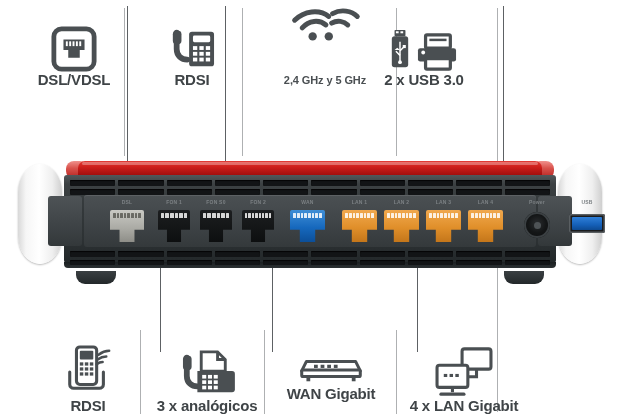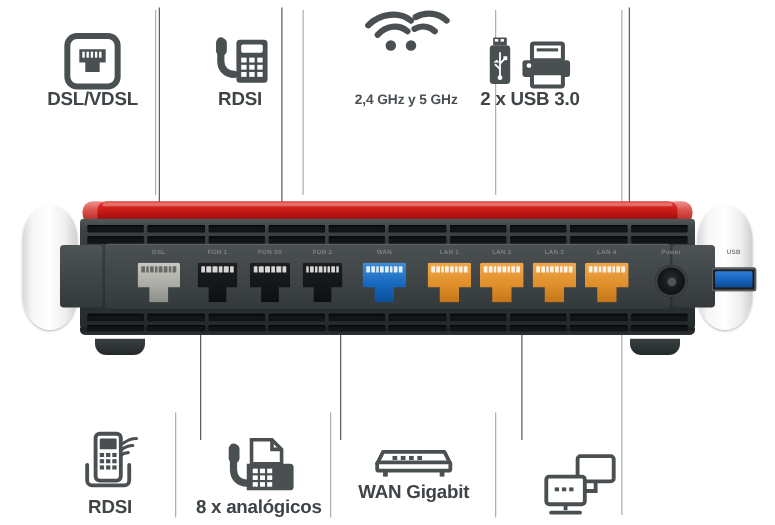--- a/index.html
+++ b/index.html
@@ -581,21 +581,21 @@
           <rect x="27" y="33.6" width="4.2" height="3.8"></rect>
             <rect x="33" y="33.6" width="4.2" height="3.8"></rect>
             <rect x="39" y="33.6" width="4.2" height="3.8"></rect>
           <rect x="27" y="39.2" width="4.2" height="3.8"></rect>
             <rect x="33" y="39.2" width="4.2" height="3.8"></rect>
             <rect x="39" y="39.2" width="4.2" height="3.8"></rect>
         </g>
       </svg>
     </div>
     <div class="cap">
-      <span>8 x analógicos</span>
+      <span>3 x analógicos</span>
     </div>
   </div>
 
   <div class="callout" style="left:272px; top:318px; width:118px; height:84px;">
     <div class="ico" style="height:56px;">
       <svg width="66" height="34" viewBox="0 0 68 36" fill="none">
         <path d="M8 10h52l5 10H3z" fill="#ffffff" stroke="#4a4f52" stroke-width="3.2" stroke-linejoin="round"></path>
         <rect x="3" y="19" width="62" height="7" rx="1.5" fill="#ffffff" stroke="#4a4f52" stroke-width="3.2"></rect>
         <g fill="#4a4f52">
           <rect x="16" y="13.5" width="4" height="3.4"></rect>
@@ -620,15 +620,18 @@
         <rect x="4" y="20" width="32" height="23" rx="2.5" stroke="#4a4f52" stroke-width="3.2" fill="#ffffff"></rect>
         <g fill="#4a4f52">
           <rect x="11" y="29" width="3.6" height="3.2"></rect>
             <rect x="17" y="29" width="3.6" height="3.2"></rect>
           <rect x="23" y="29" width="3.6" height="3.2"></rect>
         </g>
         <path d="M20 43v5" stroke="#4a4f52" stroke-width="3.2"></path>
         <path d="M8 50h24" stroke="#4a4f52" stroke-width="3.2" stroke-linecap="round"></path>
       </svg>
     </div>
+    <div class="cap">
+      <span>4 x LAN Gigabit</span>
+    </div>
   </div>
 
 </div>
 
 </body></html>

